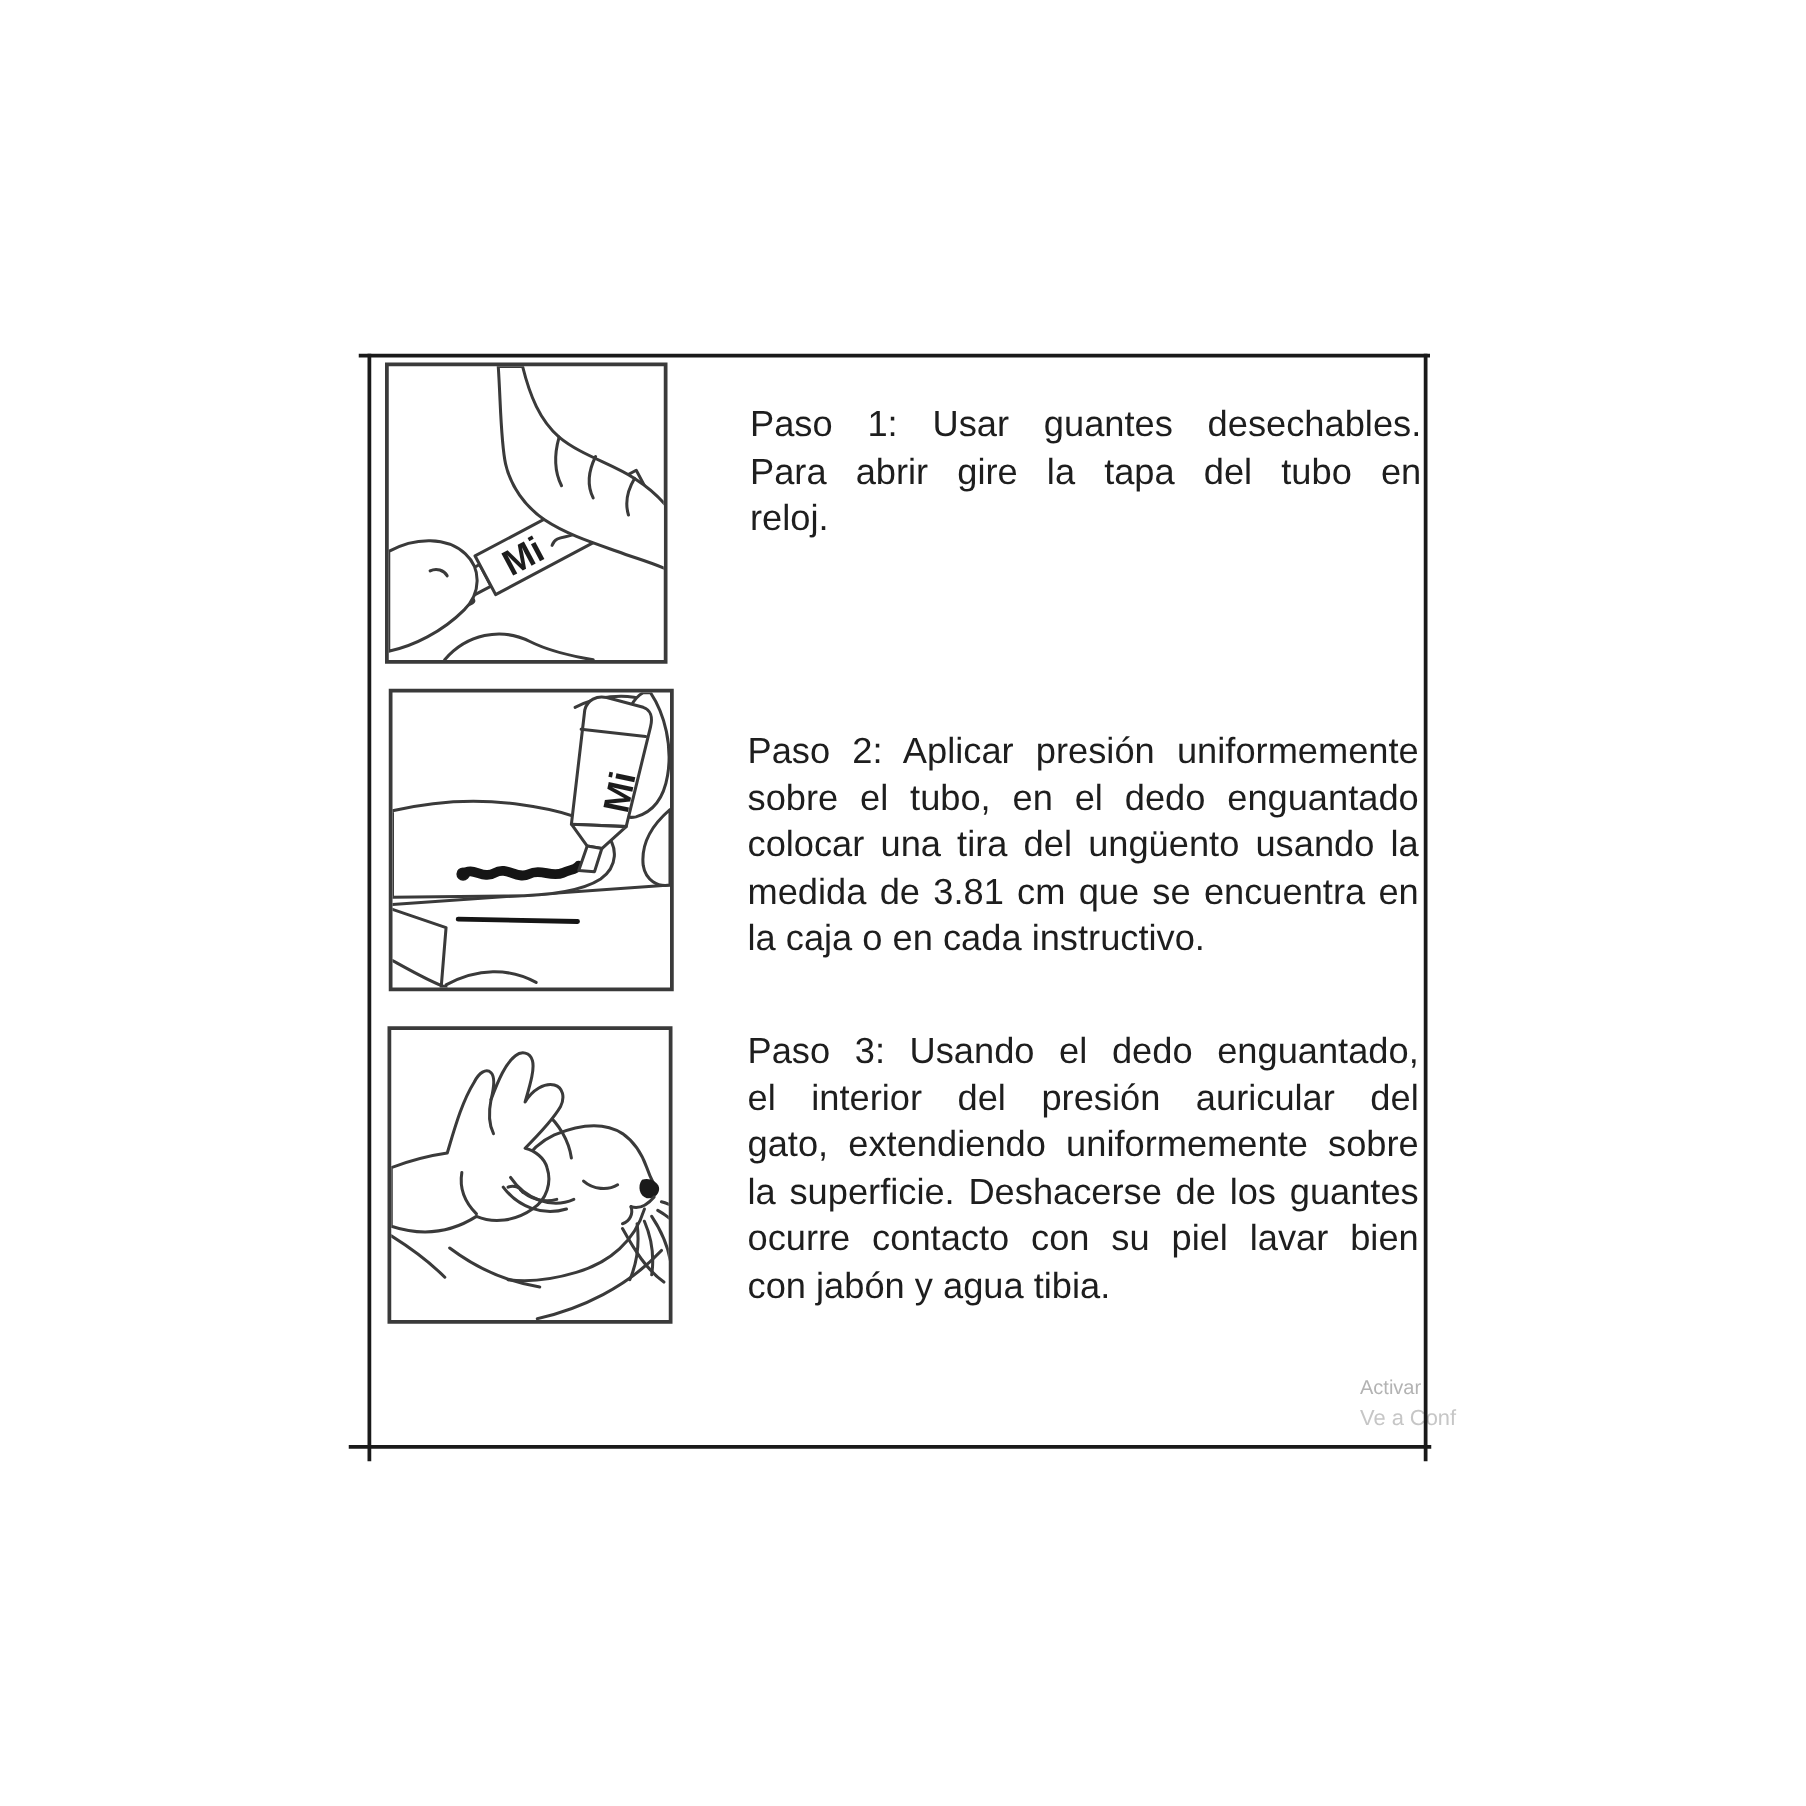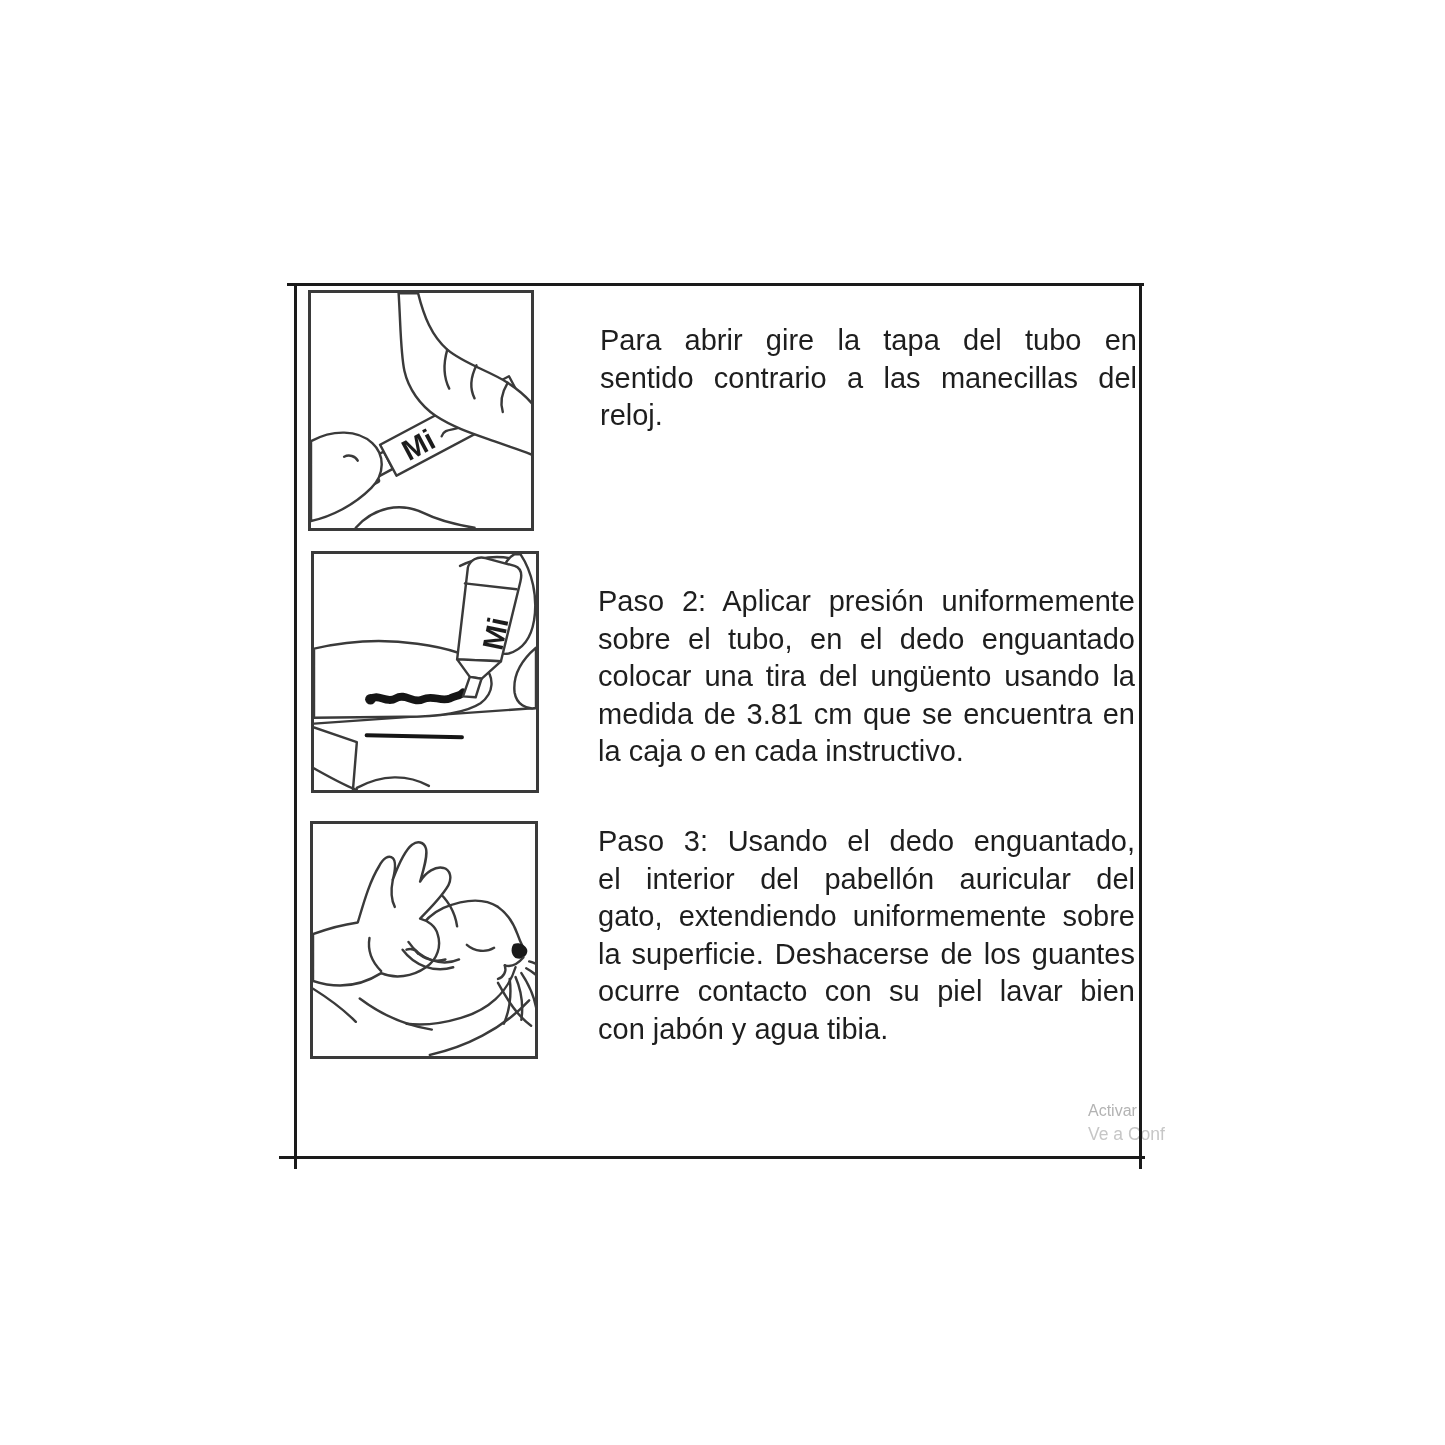--- a/index.html
+++ b/index.html
@@ -152,34 +152,34 @@
         <path class="art" stroke-width="1.8" d="M219,147 C228,152 234,158 238,164"></path>
         <path class="art" stroke-width="1.8" d="M214,152 C222,164 228,178 230,192"></path>
         <path class="art" stroke-width="1.8" d="M208,156 C214,170 216,186 214,200"></path>
         <path class="art" stroke-width="1.8" d="M202,158 C204,174 202,190 196,204"></path>
         <path class="art" stroke-width="1.8" d="M190,162 C200,180 210,196 224,206"></path>
       </g>
     </svg>
   </section>
 
   <div class="step-text text-1">
+      <div class="line">Paso 1: Usar guantes desechables.</div>
       <div class="line">Para abrir gire la tapa del tubo en</div>
-      <div class="line">sentido contrario a las manecillas del</div>
       <div class="line last">reloj.</div>
     </div>
   <div class="step-text text-2">
       <div class="line">Paso 2: Aplicar presión uniformemente</div>
       <div class="line">sobre el tubo, en el dedo enguantado</div>
       <div class="line">colocar una tira del ungüento usando la</div>
       <div class="line">medida de 3.81 cm que se encuentra en</div>
       <div class="line last">la caja o en cada instructivo.</div>
     </div>
   <div class="step-text text-3">
       <div class="line">Paso 3: Usando el dedo enguantado,</div>
-      <div class="line">el interior del pabellón auricular del</div>
+      <div class="line">el interior del presión auricular del</div>
       <div class="line">gato, extendiendo uniformemente sobre</div>
       <div class="line">la superficie. Deshacerse de los guantes</div>
       <div class="line">ocurre contacto con su piel lavar bien</div>
       <div class="line last">con jabón y agua tibia.</div>
     </div>
 
   <div class="watermark">
     <div class="wm-line1">Activar</div>
     <div class="wm-line2">Ve a Conf</div>
   </div>

